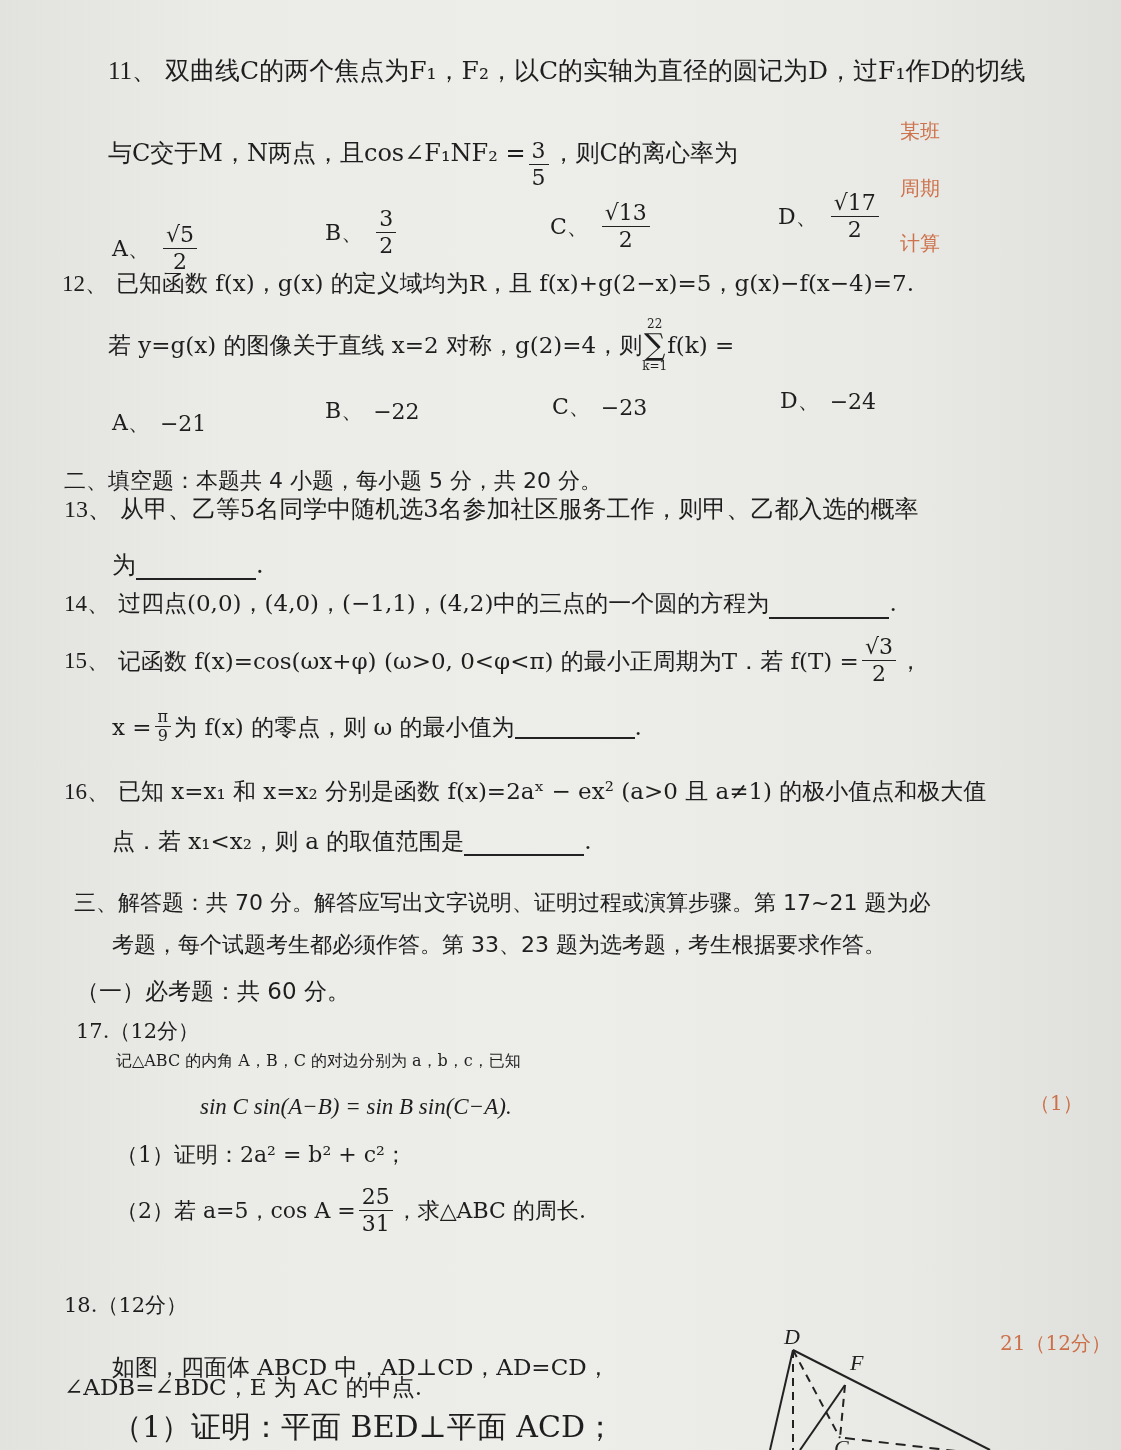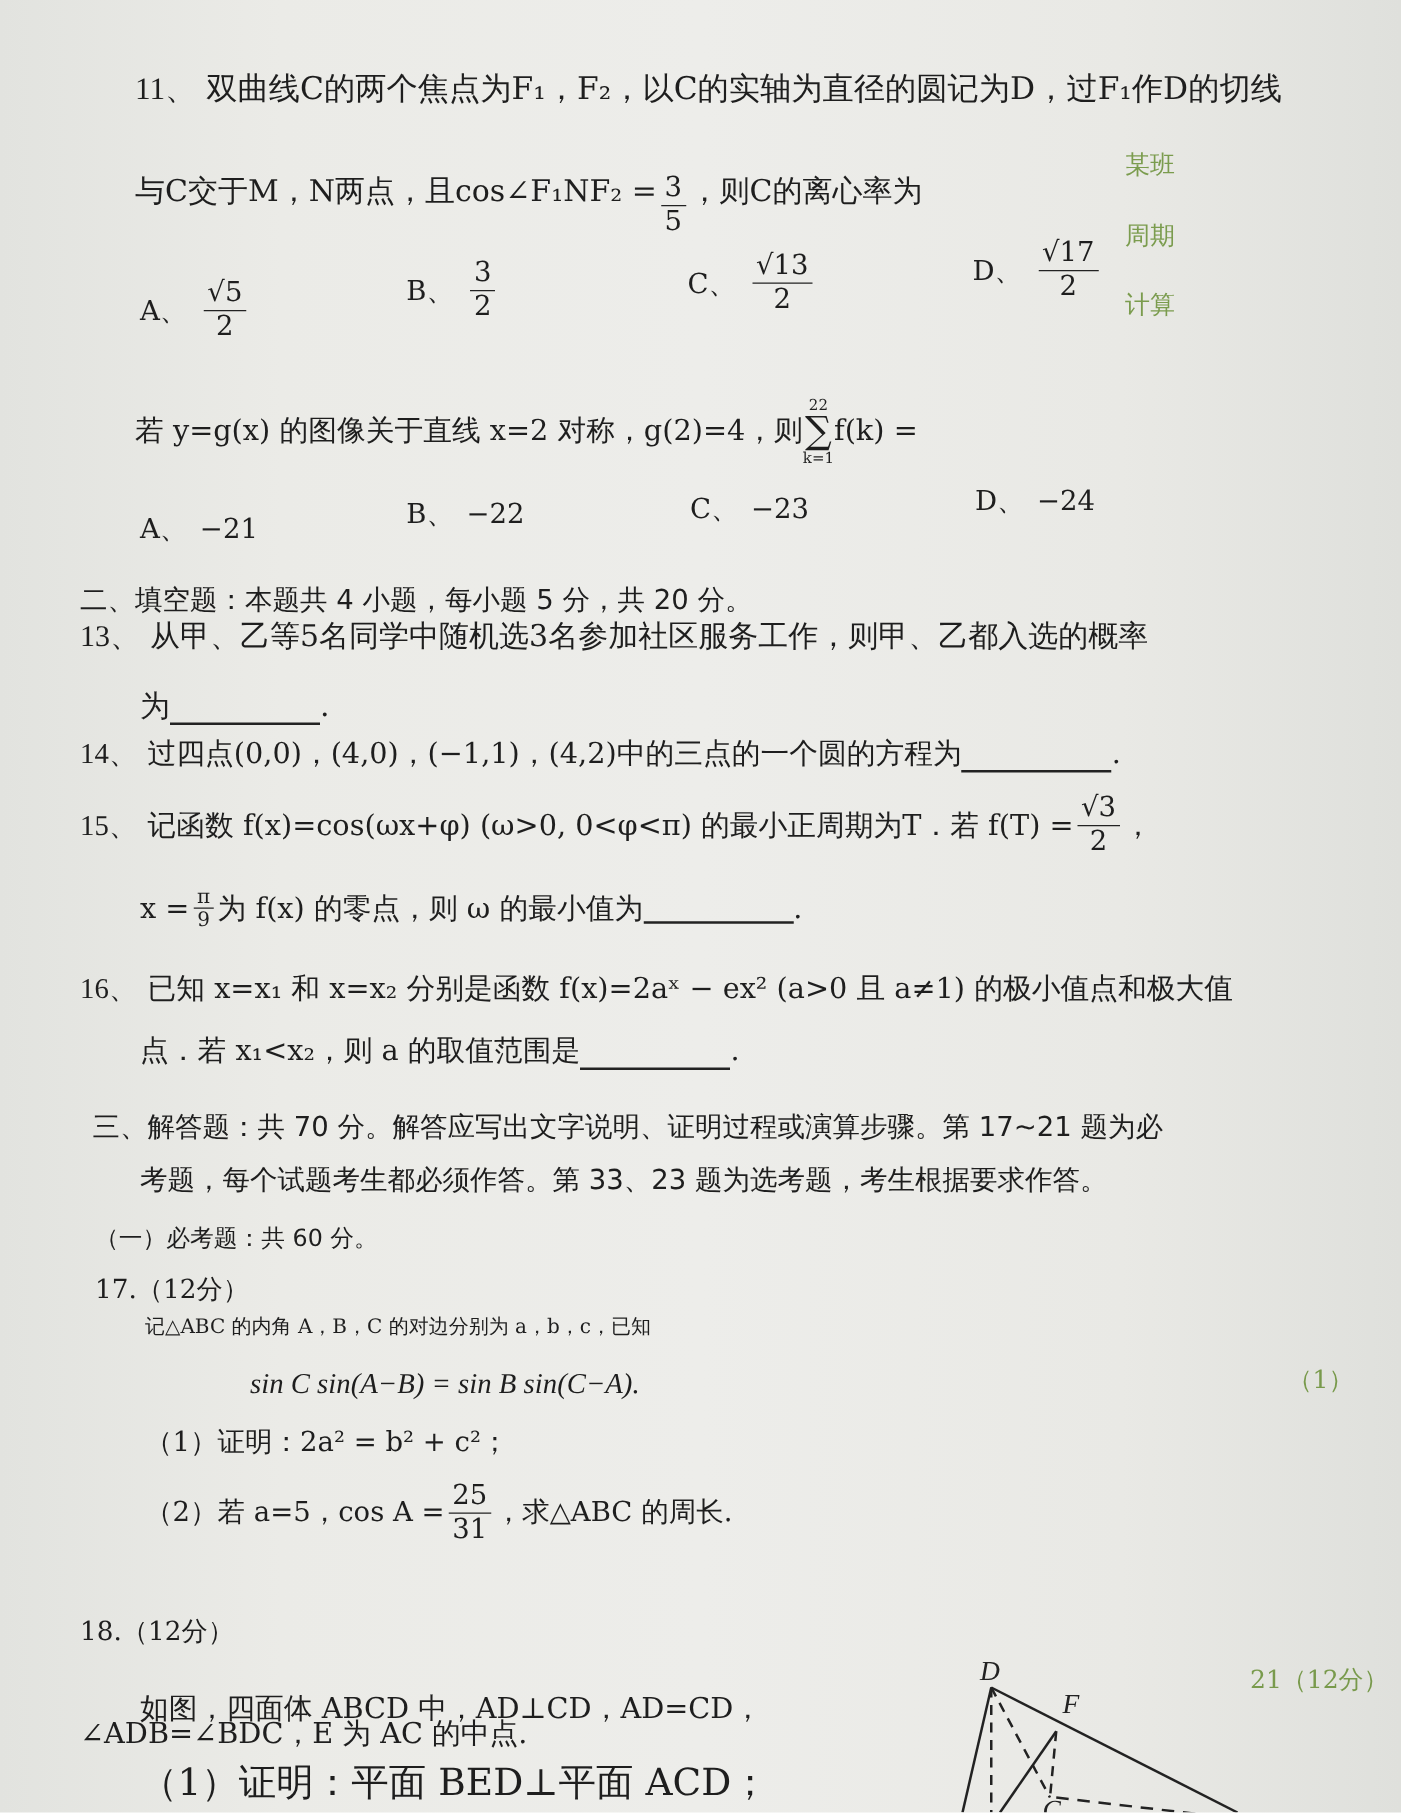--- a/index.html
+++ b/index.html
@@ -13,21 +13,21 @@
   .page { position: absolute; left: 0; top: 0; width: 1121px; height: 1450px; }
   .line { position: absolute; white-space: nowrap; font-size: 24px; line-height: 30px; }
   .num { font-family: "Liberation Serif", serif; margin-right: 8px; }
   .opt { position: absolute; font-size: 22px; display: flex; align-items: center; gap: 10px; }
   .frac { display: inline-flex; flex-direction: column; align-items: center; vertical-align: middle; font-size: 22px; line-height: 26px; margin: 0 3px; }
   .frac .n { border-bottom: 1.5px solid #222; padding: 0 3px; }
   .frac .d { padding: 0 3px; }
   .math { font-family: "Liberation Serif", serif; font-style: italic; }
   .bold { font-weight: normal; }
   .blank { display: inline-block; width: 120px; border-bottom: 2px solid #222; height: 22px; vertical-align: bottom; }
-  .ghost { position: absolute; color: #4d7c0f; font-size: 20px; opacity: 0.7; white-space: nowrap; }
+  .ghost { position: absolute; color: #c2410c; font-size: 20px; opacity: 0.7; white-space: nowrap; }
   .sum { display: inline-flex; flex-direction: column; align-items: center; vertical-align: middle; font-size: 12px; line-height: 12px; }
   .sum .sig { font-size: 30px; line-height: 30px; }
   svg.diagram { position: absolute; left: 760px; top: 1320px; }
 </style>
 </head>
 <body>
 
 <div class="page">
 
   <div class="ghost" style="left:900px;top:118px;">某班</div>
@@ -69,20 +69,23 @@
       </span>
   </div>
   <div class="opt" style="left:778px;top:190px;">
     <span>D、</span>
     <span class="frac">
         <span class="n">√17</span>
         <span class="d">2</span>
       </span>
   </div>
 
+  <div class="line" style="left:62px;top:268px;font-size:23px;">
+    <span class="num">12、</span><span>已知函数 f(x)，g(x) 的定义域均为R，且 f(x)+g(2−x)=5，g(x)−f(x−4)=7.</span>
+  </div>
   <div class="line" style="left:108px;top:318px;font-size:23px;display:flex;align-items:center;">
     <span>若 y=g(x) 的图像关于直线 x=2 对称，g(2)=4，则</span>
     <span class="sum">
       <span>22</span>
       <span class="sig">∑</span>
       <span>k=1</span>
     </span>
     <span>f(k) =</span>
   </div>
   <div class="opt" style="left:112px;top:408px;">
@@ -137,21 +140,21 @@
 
   <div class="line" style="left:64px;top:776px;font-size:23px;">
     <span class="num">16、</span><span>已知 x=x₁ 和 x=x₂ 分别是函数 f(x)=2aˣ − ex² (a&gt;0 且 a≠1) 的极小值点和极大值</span>
   </div>
   <div class="line" style="left:112px;top:826px;font-size:23px;">
     <span>点．若 x₁&lt;x₂，则 a 的取值范围是</span><span class="blank"></span><span>.</span>
   </div>
 
   <div class="line bold" style="left:74px;top:888px;font-size:22px;font-family:'DejaVu Sans',sans-serif;">三、解答题：共 70 分。解答应写出文字说明、证明过程或演算步骤。第 17~21 题为必</div>
   <div class="line bold" style="left:112px;top:930px;font-size:22px;font-family:'DejaVu Sans',sans-serif;">考题，每个试题考生都必须作答。第 33、23 题为选考题，考生根据要求作答。</div>
-  <div class="line bold" style="left:76px;top:976px;font-size:19px;font-family:'DejaVu Sans',sans-serif;">（一）必考题：共 60 分。</div>
+  <div class="line bold" style="left:76px;top:976px;font-size:23px;font-family:'DejaVu Sans',sans-serif;">（一）必考题：共 60 分。</div>
 
   <div class="line" style="left:76px;top:1016px;font-size:21px;">17.（12分）</div>
   <div class="line" style="left:116px;top:1046px;font-size:16px;">记△ABC 的内角 A，B，C 的对边分别为 a，b，c，已知</div>
   <div class="line math" style="left:200px;top:1092px;font-size:23px;">sin C sin(A−B) = sin B sin(C−A).</div>
   <div class="line" style="left:116px;top:1140px;font-size:22px;">（1）证明：2a² = b² + c²；</div>
   <div class="line" style="left:116px;top:1184px;font-size:22px;display:flex;align-items:center;">
     <span>（2）若 a=5，cos A =</span>
     <span class="frac">
         <span class="n">25</span>
         <span class="d">31</span>

